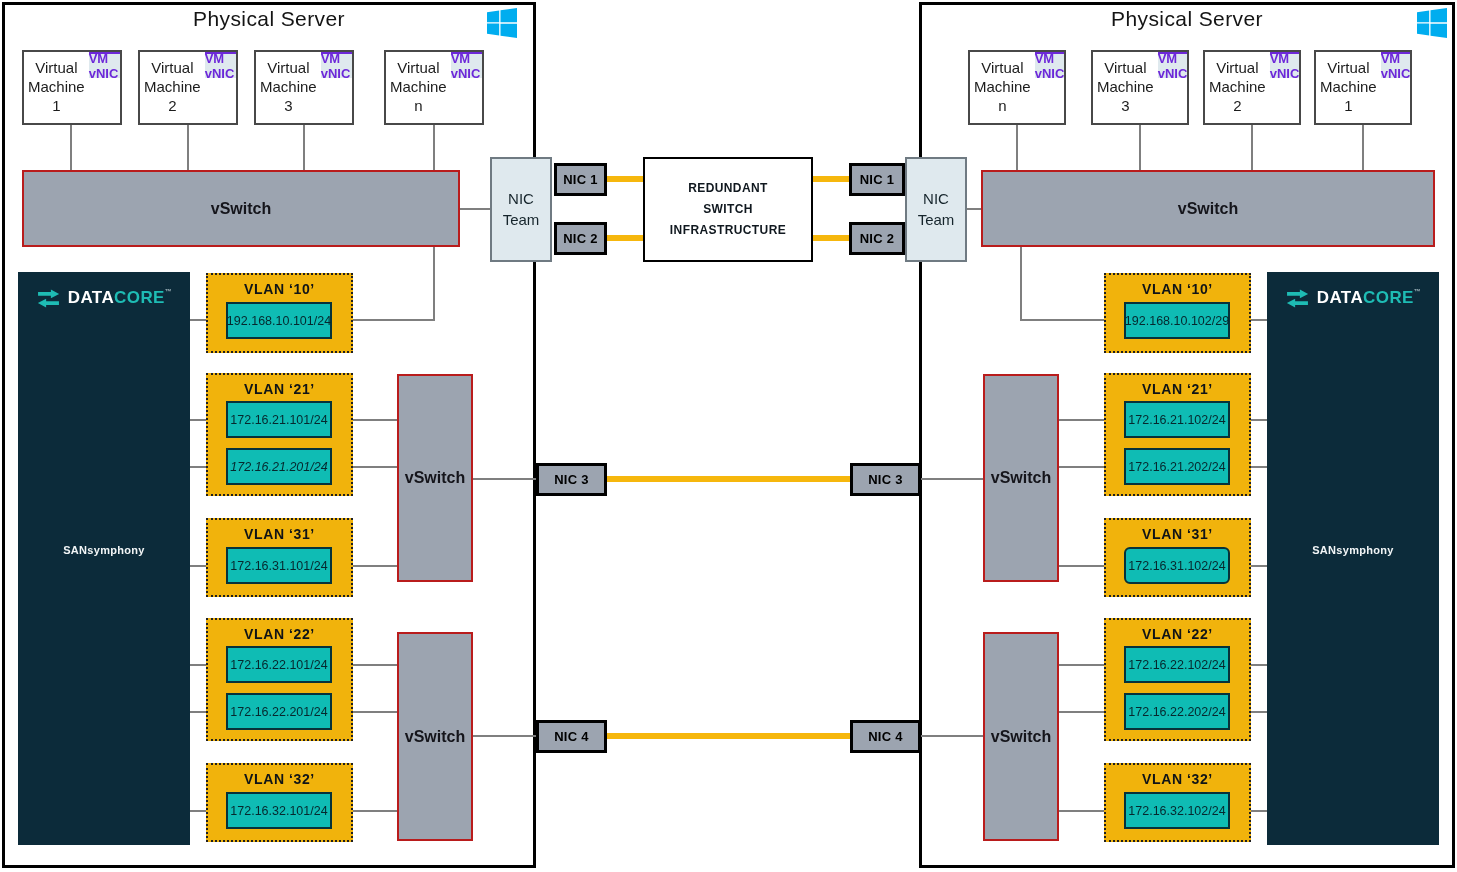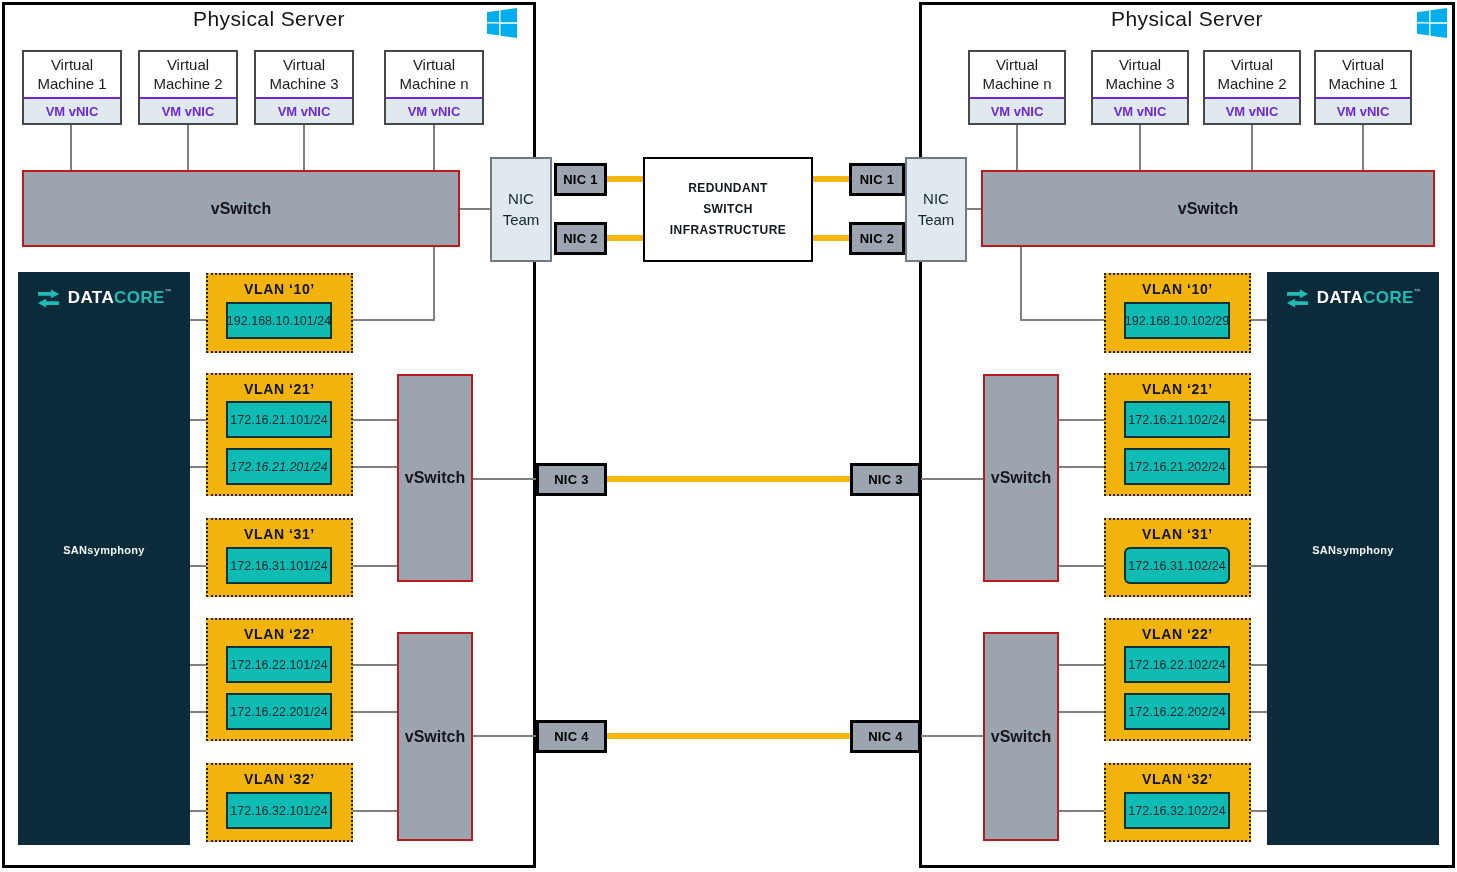--- a/index.html
+++ b/index.html
@@ -3,21 +3,21 @@
 <meta charset="utf-8">
 <style>
   html,body{margin:0;padding:0;background:#ffffff;}
   .canvas{
     position:relative;width:1457px;height:872px;background:#ffffff;
     font-family:"Liberation Sans",sans-serif;color:#111;overflow:hidden;
   }
   .abs{position:absolute;box-sizing:border-box;}
   .server-frame{border:3px solid #000;background:transparent;}
   .title{font-size:21px;font-weight:500;letter-spacing:.4px;text-align:center;color:#141414;}
-  .vmbox{border:2px solid #484848;background:#fff;display:flex;flex-direction:column;}
+  .vmbox{border:2px solid #484848;background:#fff;display:flex;flex-direction:row;}
   .vmlabel{flex:1;display:flex;align-items:center;justify-content:center;text-align:center;
     font-size:15px;line-height:1.25;color:#1c1c1c;padding:2px 4px;}
   .vnic{height:24px;border-top:2px solid #6d28d9;background:#dfe9ee;display:flex;align-items:center;
     justify-content:center;font-size:13px;font-weight:700;color:#6d28d9;}
   .vswitch{background:#9ca4b0;border:2px solid #b91c1c;display:flex;align-items:center;justify-content:center;
     font-size:16px;font-weight:700;color:#15151b;}
   .nicteam{background:#dfe9ee;border:2px solid #6f7a82;display:flex;align-items:center;justify-content:center;
     text-align:center;font-size:15px;line-height:1.35;color:#16252c;z-index:7;}
   .nicteam .wrap{width:42px;}
   .nicport{background:#9ca4b0;border:3px solid #000;display:flex;align-items:center;justify-content:center;

